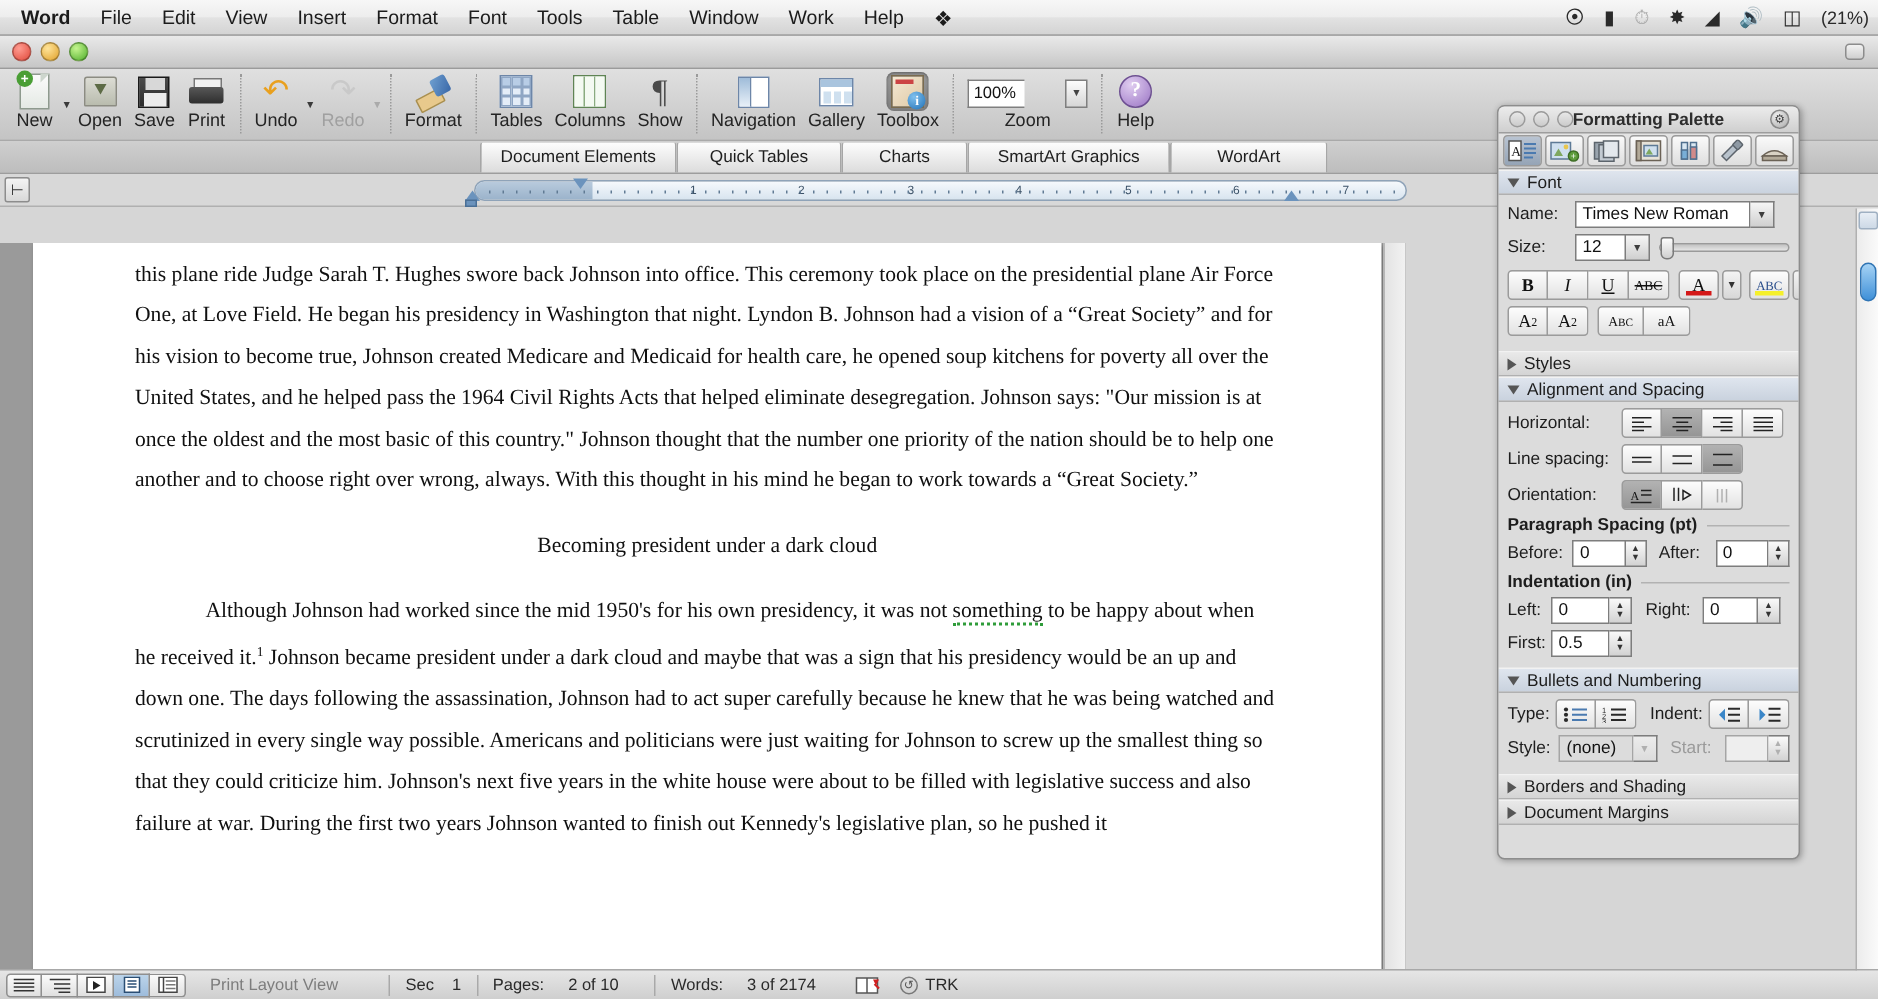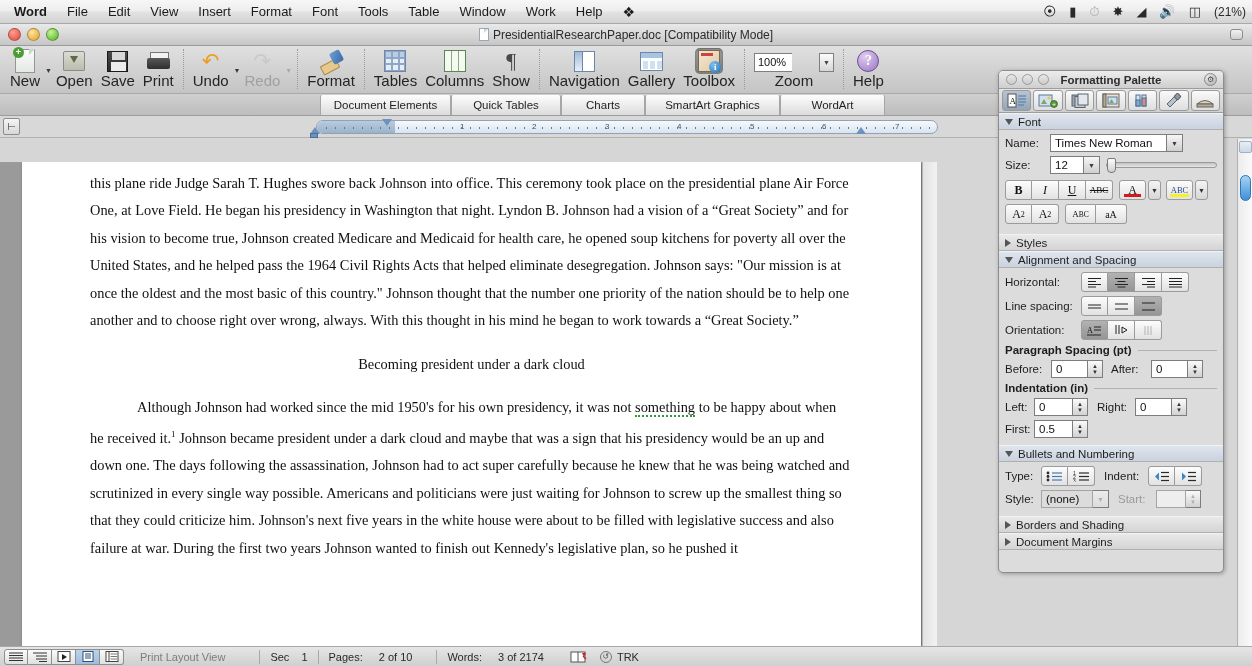--- a/index.html
+++ b/index.html
@@ -52,21 +52,21 @@
     height:48px;
     background:linear-gradient(to bottom,#e0e0e0 0%,#d2d2d2 50%,#c4c4c4 100%);
     border-bottom:1px solid #a9a9a9;
     display:flex; align-items:flex-start; padding:2px 0 0 6px;
     position:relative;
   }
   .tgrp { display:flex; align-items:flex-start; }
   .tsep { width:1px; height:40px; margin:1px 5px 0 5px; border-left:1px dotted #9a9a9a; }
   .tbtn { width:auto; min-width:34px; padding:0 4px; display:flex; flex-direction:column; align-items:center; cursor:default; }
   .tbtn .ic { height:26px; display:flex; align-items:center; justify-content:center; }
-  .tbtn .lb { font-size:15px; color:#242424; margin-top:1px; line-height:11px; }
+  .tbtn .lb { font-size:12px; color:#242424; margin-top:1px; line-height:11px; }
   .tbtn.dim .lb { color:#a0a0a0; }
   .tcaret { font-size:7px; color:#3a3a3a; align-self:center; margin:7px 0 0 1px; }
 
   .ico-doc { width:20px;height:24px;background:linear-gradient(to bottom,#fbfbfb,#e4e9e4); border:1px solid #8e9a8e; position:relative; }
   .ico-doc:after{content:"";position:absolute;right:-1px;top:-1px;border-left:6px solid #cdd6cd;border-bottom:6px solid transparent;}
   .plusb{position:absolute;left:-3px;top:-3px;width:11px;height:11px;border-radius:50%;background:#4a9e35;color:#fff;font-size:9px;line-height:11px;text-align:center;font-weight:bold;}
   .ico-open { width:22px;height:20px;background:linear-gradient(to bottom,#dcdcd4,#b9bcae); border:1px solid #8c8c82; border-radius:2px 2px 1px 1px; position:relative; }
   .ico-open:after{content:"";position:absolute;left:50%;top:4px;margin-left:-4px;width:0;height:0;border-left:4px solid transparent;border-right:4px solid transparent;border-top:7px solid #5d6b45;}
   .ico-save { width:21px;height:21px;background:linear-gradient(to bottom,#4b4b4b,#2b2b2b); border:1px solid #1a1a1a; position:relative; }
   .ico-save:before{content:"";position:absolute;left:4px;top:0;width:13px;height:8px;background:#d8d8d8;}
@@ -153,21 +153,21 @@
   .para.center { text-align:center; }
   .sp-err { border-bottom:2px dotted #2f9c3a; }
   .fnref { font-size:9px; vertical-align:super; }
   #gray-left { position:absolute; left:0; top:0; width:22px; height:484px; background:#9a9a9a; }
   #margin-shade { position:absolute; left:22px; top:0; width:297px; height:484px; background:#d2d2d2; border-right:1px solid #bcbcbc; }
 
   #vscroll-doc { position:absolute; right:0; top:0; width:15px; height:484px; background:linear-gradient(to right,#e3e3e3,#f2f2f2); border-left:1px solid #b5b5b5; }
 
   
   #palette {
-    position:absolute; left:998px; top:46px; width:226px; height:503px;
+    position:absolute; left:998px; top:46px; width:202px; height:503px;
     background:#dcdcdc; border:1px solid #8d8d8d; border-radius:5px;
     box-shadow:1px 1px 4px rgba(0,0,0,.3); overflow:hidden;
   }
   #pal-title {
     height:18px; background:linear-gradient(to bottom,#ececec,#cfcfcf);
     border-bottom:1px solid #9d9d9d; display:flex; align-items:center; position:relative;
   }
   #pal-dots { display:flex; gap:5px; margin-left:7px; }
   .pdot { width:11px;height:11px;border-radius:50%;background:linear-gradient(to bottom,#e8e8e8,#cbcbcb);border:1px solid #9a9a9a; }
   #pal-title-text { position:absolute; left:0; right:0; text-align:center; font-size:11.5px; font-weight:bold; color:#2d2d2d; }
@@ -261,24 +261,20 @@
   </div>
 </div>
 
 <div id="window">
 
   <div id="titlebar">
     <div id="traffic">
       <div class="tl r"></div>
       <div class="tl y"></div>
       <div class="tl g"></div>
-    </div>
-    <div id="title-wrap">
-      <div id="doc-proxy-icon"></div>
-      <div id="title-text">PresidentialResearchPaper.doc [Compatibility Mode]</div>
     </div>
     <div id="tb-right-btn"></div>
   </div>
 
   <div id="toolbar">
     <div class="tgrp">
       <div class="tbtn">
         <div class="ic">
             <div class="ico-doc">
               <div class="plusb">+</div>

